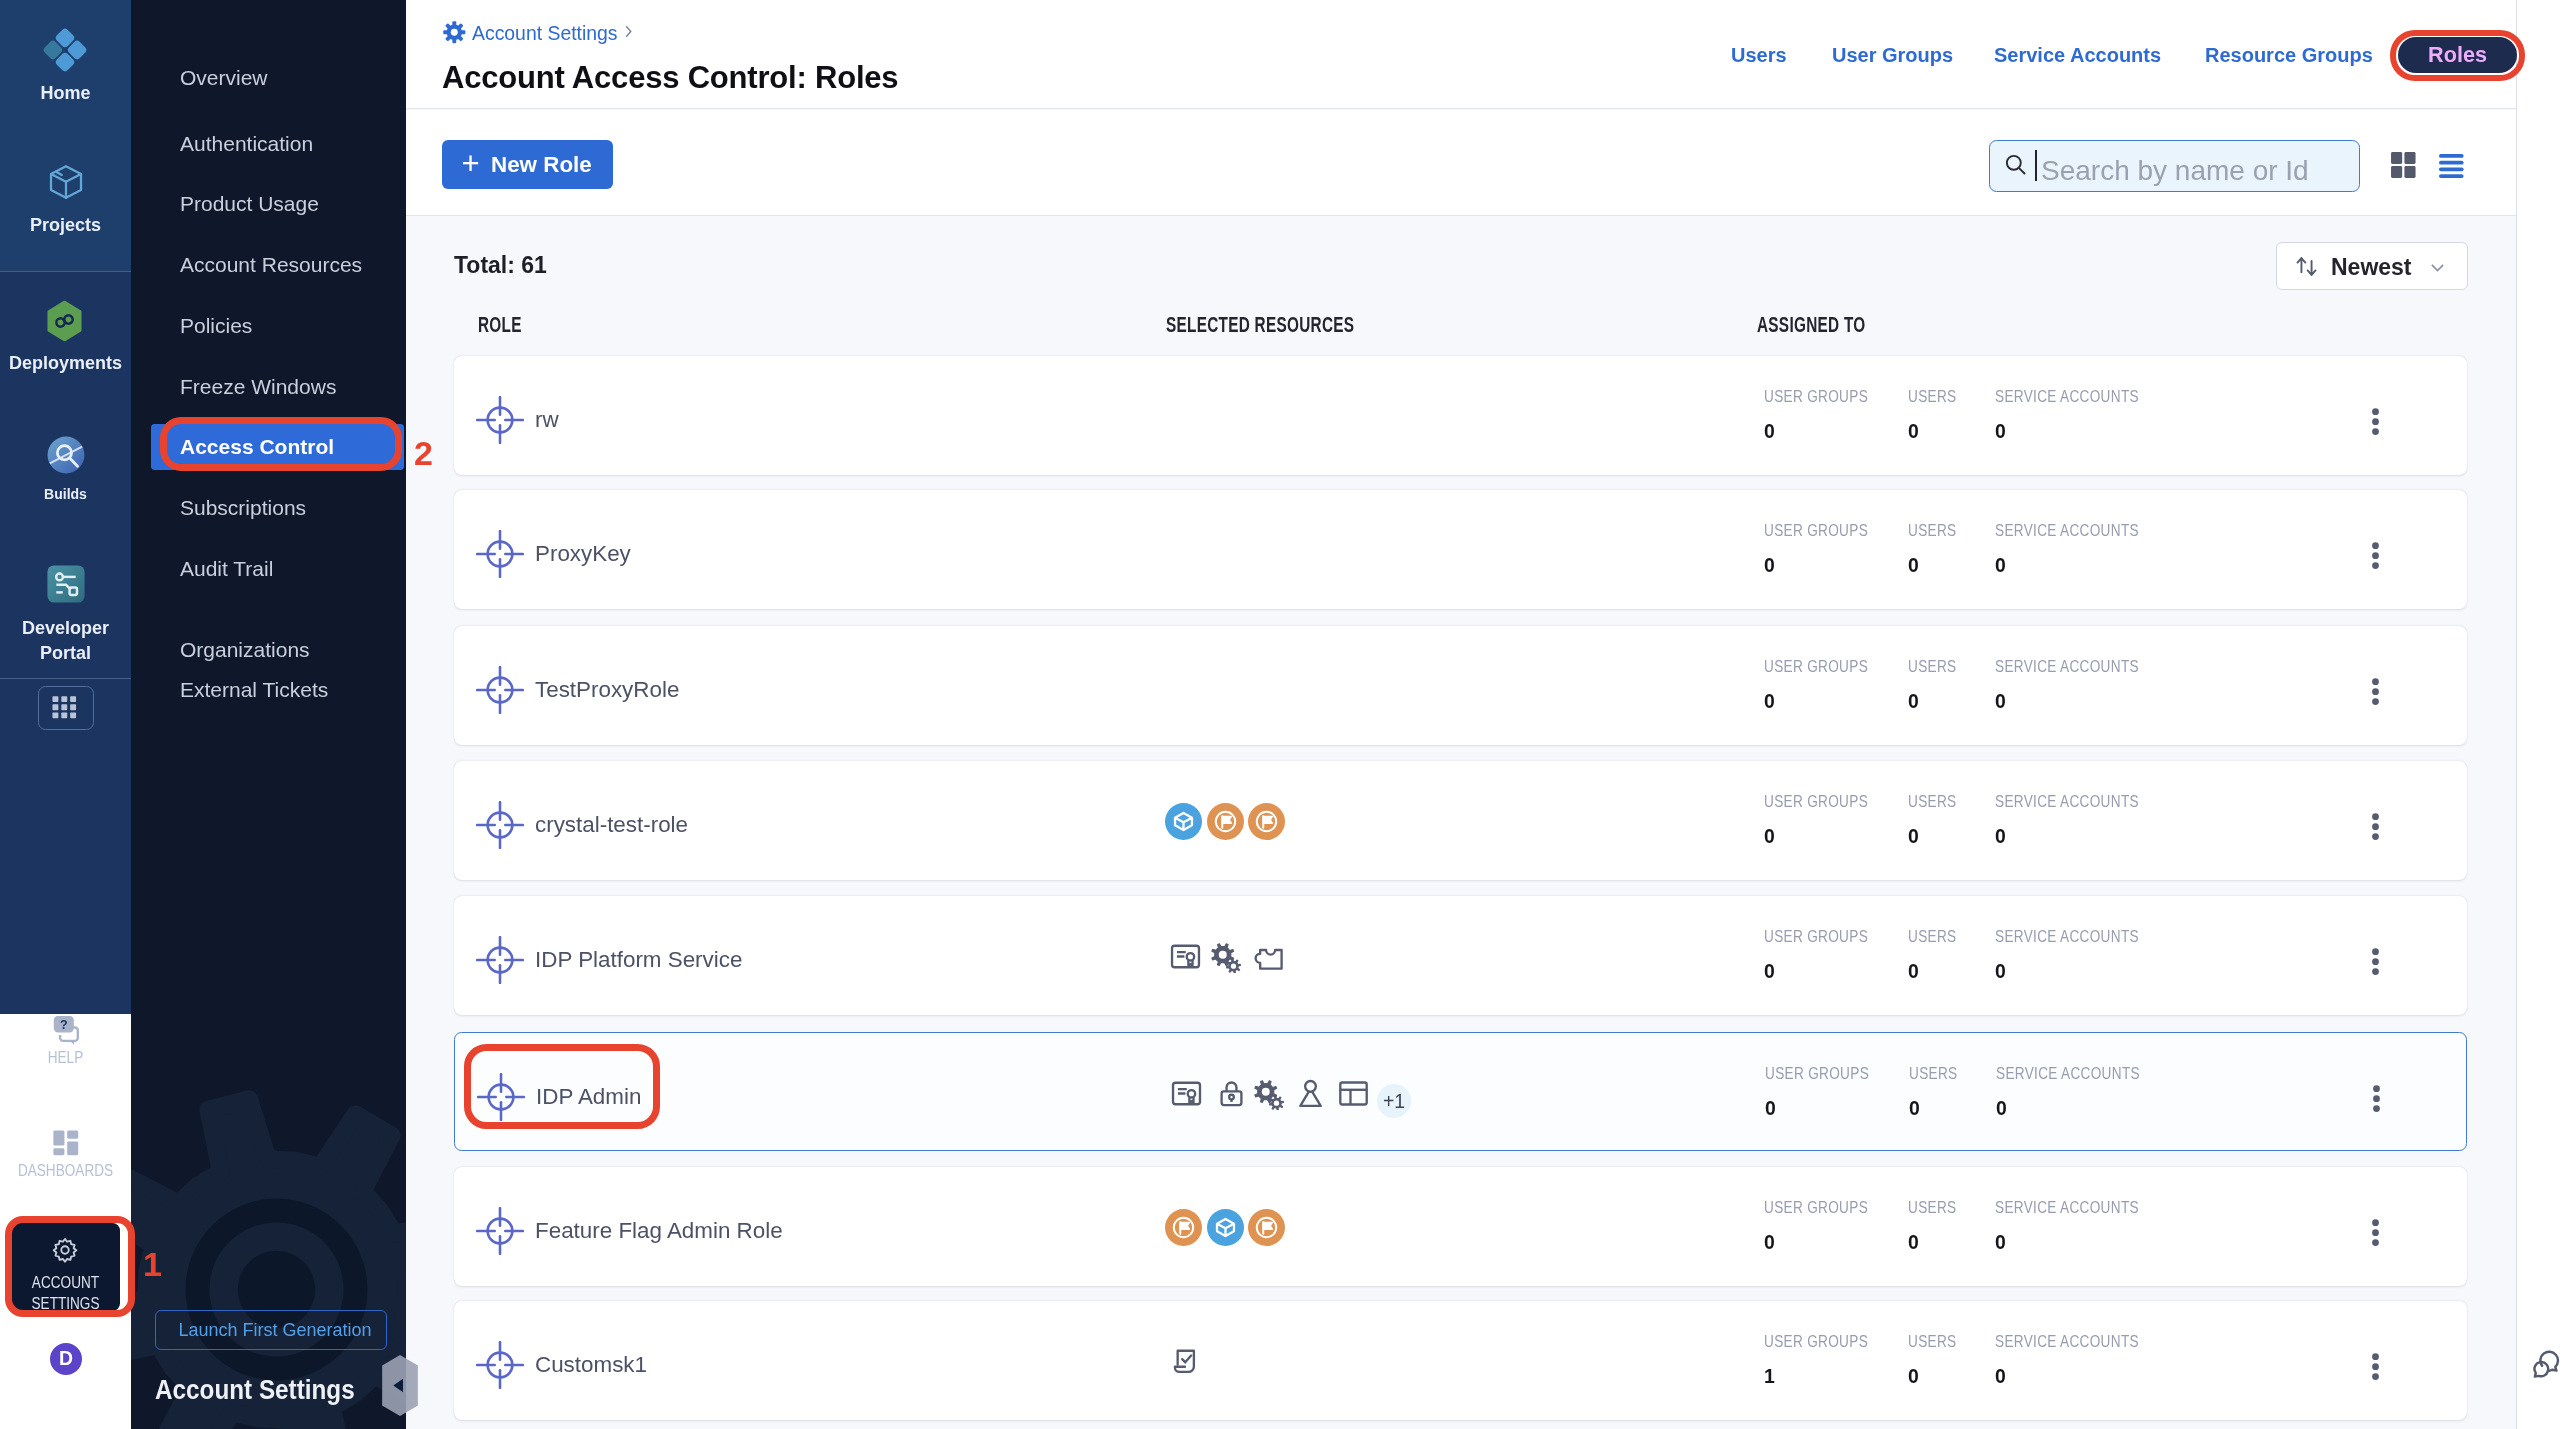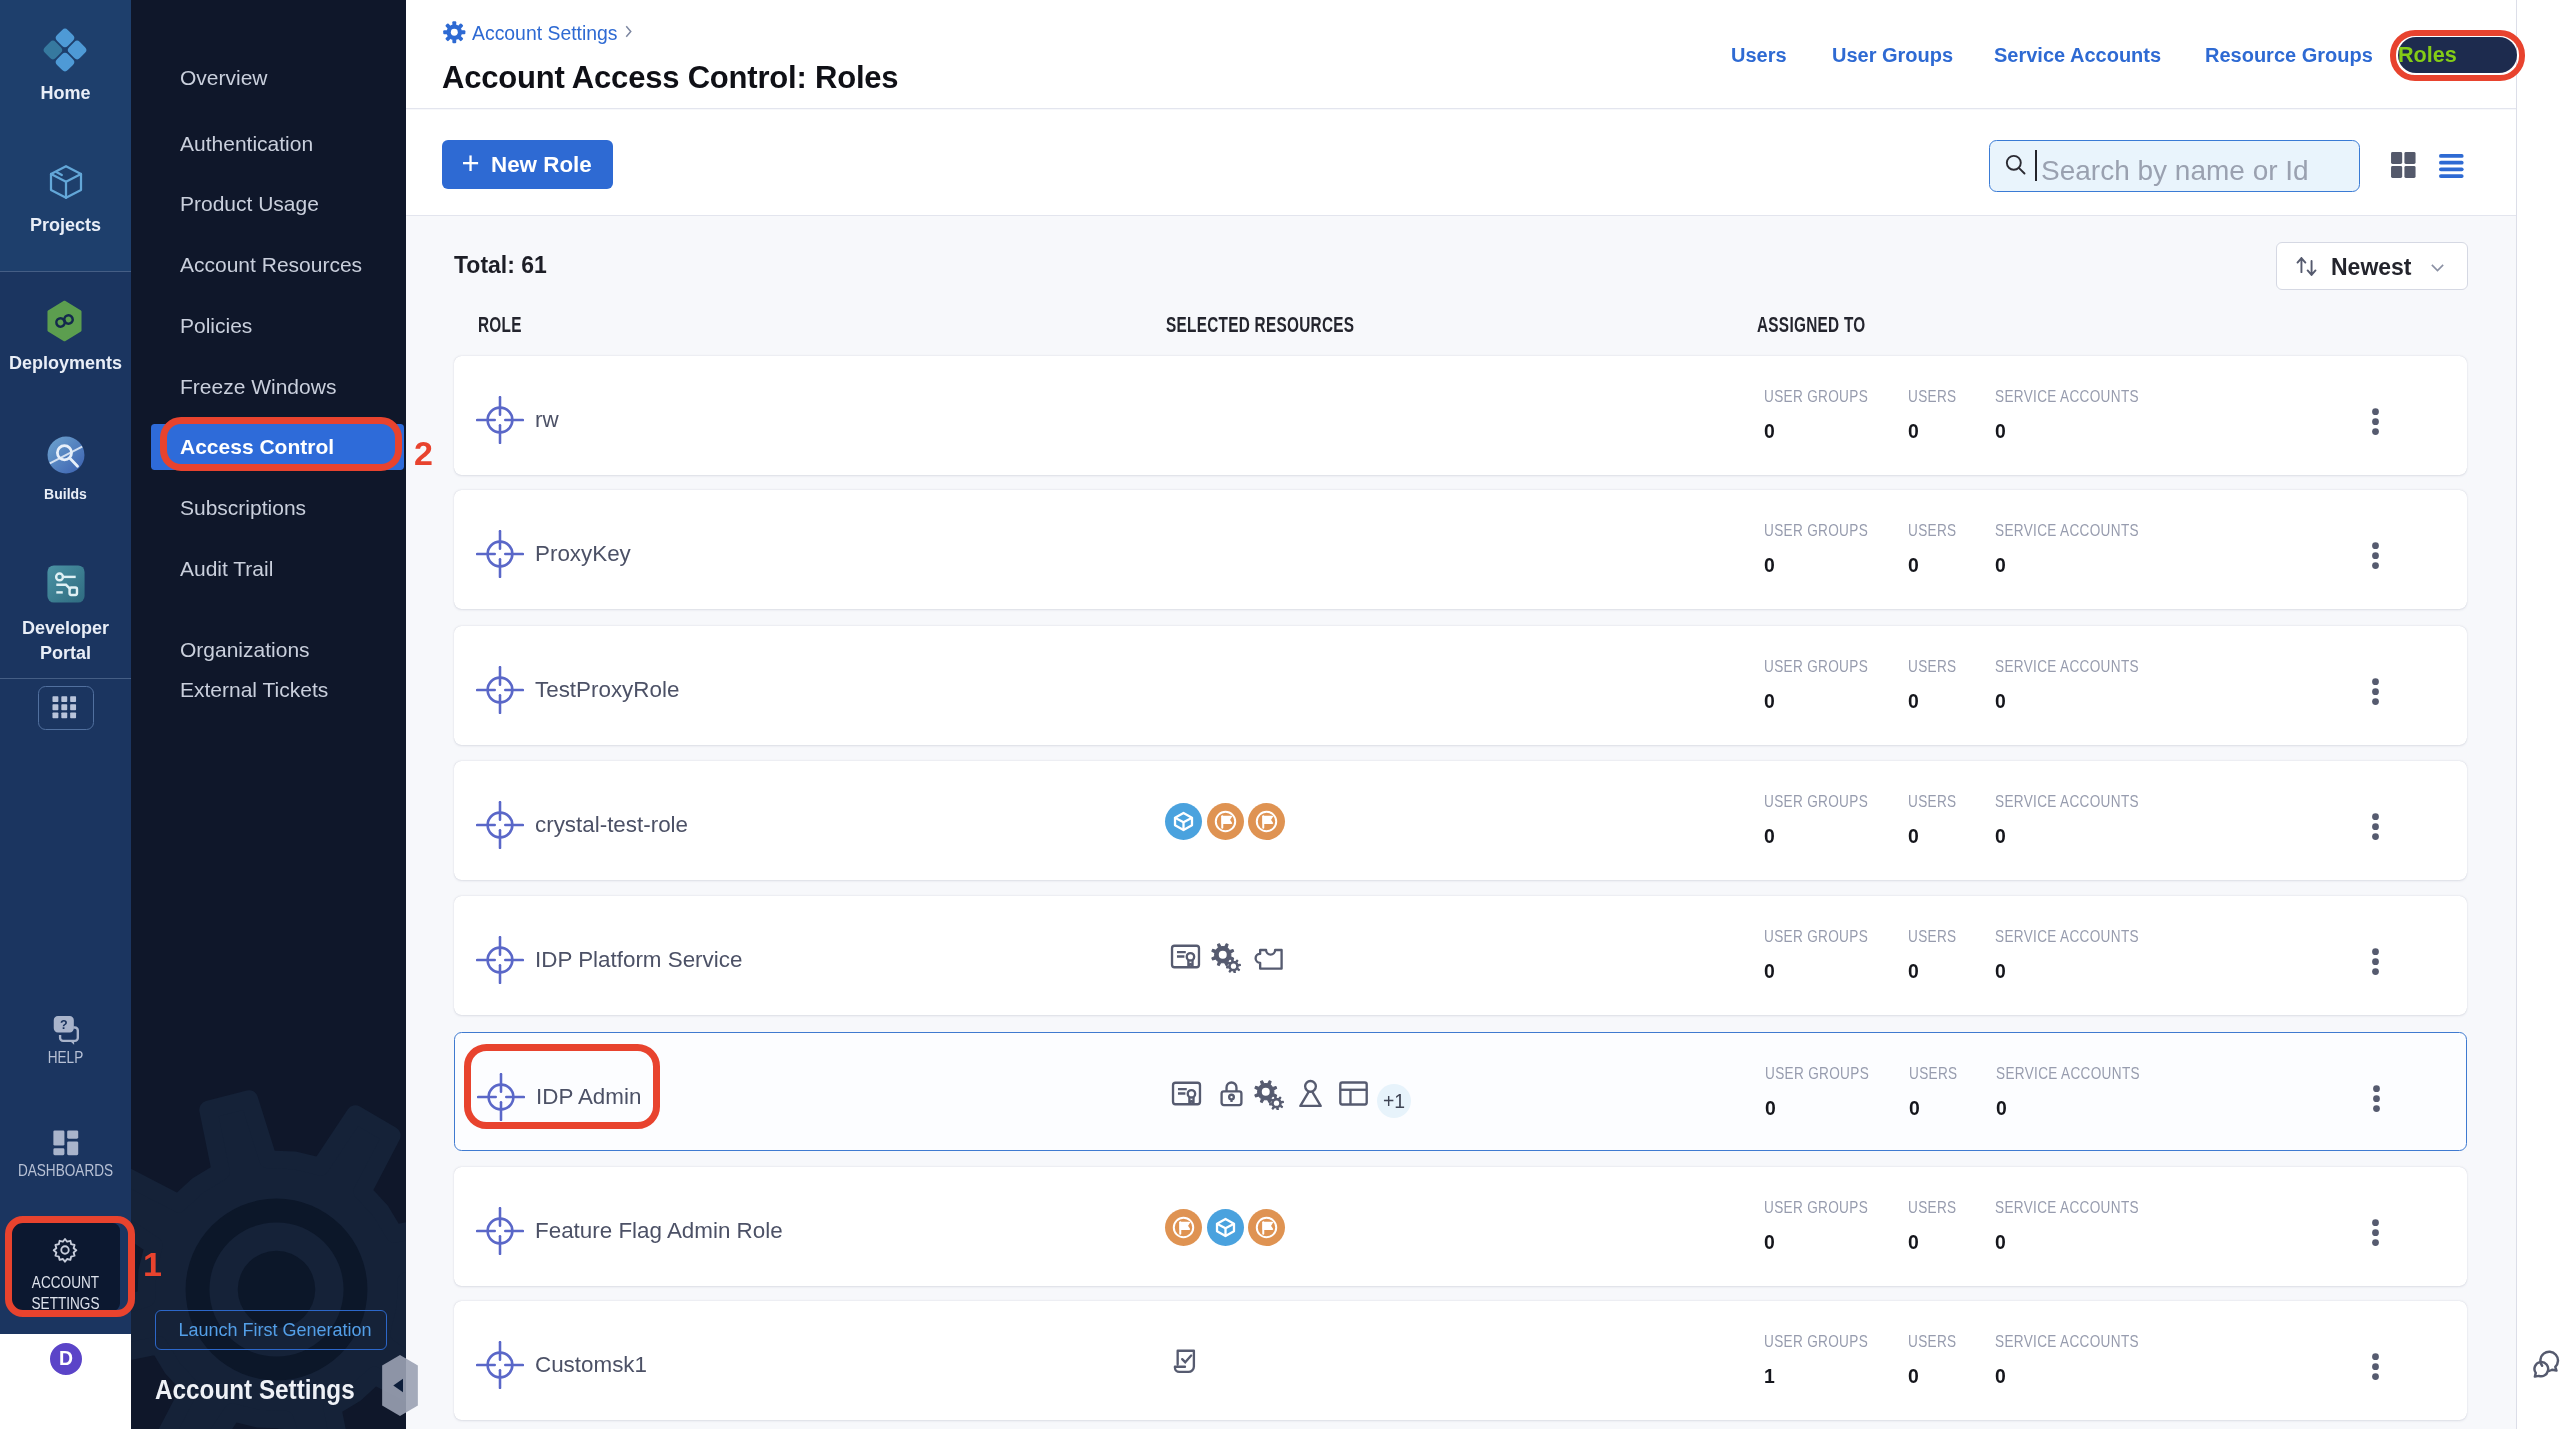--- a/index.html
+++ b/index.html
@@ -1,20 +1,20 @@
 <!DOCTYPE html>
 <html style="font-size:12px"><head>
 <meta charset="utf-8">
 <style>
   html,body{margin:0;padding:0;}
   #page{position:relative;width:2576px;height:1430px;background:#ffffff;
     font-family:"Liberation Sans",sans-serif;overflow:hidden;}
   .abs{position:absolute;}
   
-  #rail{position:absolute;left:0;top:0;width:131px;height:1334px;background:#1b3560;}
+  #rail{position:absolute;left:0;top:0;width:131px;height:1014px;background:#1b3560;}
   .railsec{position:absolute;left:0;width:131px;}
   .railitem{position:absolute;width:131px;text-align:center;color:#e9eef7;font-weight:700;}
   
   #menu{position:absolute;left:131px;top:0;width:275px;height:1430px;background:#0f172a;overflow:hidden;}
   .mitem{position:absolute;left:49px;color:#c9cfdc;font-size:21px;white-space:nowrap;}
   
   #content{position:absolute;left:406px;top:0;width:2170px;height:1430px;background:#f7f8fb;}
   #chead{position:absolute;left:0;top:0;width:2110px;height:108px;background:#fff;border-bottom:1.5px solid #e3e5ee;}
   #ctool{position:absolute;left:0;top:110px;width:2110px;height:105px;background:#fff;border-bottom:1.5px solid #e3e5ee;}
   #gutter{position:absolute;left:2110px;top:0;width:60px;height:1430px;background:#fff;border-left:1.5px solid #dcdee8;box-sizing:border-box;}
@@ -55,21 +55,21 @@
       </svg>
       <div class="abs" style="left:66px;top:21.6px;font-size:19.4px;color:#2e6ad3;">Account Settings</div>
       <svg class="abs" style="left:215px;top:24px;" width="15" height="15" viewBox="0 0 20 20" fill="none" stroke-width="2">
           <path d="M7 3 l6 7 -6 7" stroke="#7c86a0"></path>
         </svg>
       <div class="abs" style="left:36px;top:60px;font-size:31px;font-weight:700;color:#0f1016;letter-spacing:-0.2px;">Account Access Control: Roles</div>
       <div class="navlink" style="left:1325px;">Users</div>
       <div class="navlink" style="left:1426px;">User Groups</div>
       <div class="navlink" style="left:1588px;">Service Accounts</div>
       <div class="navlink" style="left:1799px;">Resource Groups</div>
-      <div class="abs" style="left:1992px;top:37px;width:119px;height:36px;background:#1d2b4e;border-radius:18px;color:#84cc16;font-size:21.6px;font-weight:700;text-align:left;line-height:36px;">Roles</div>
+      <div class="abs" style="left:1992px;top:37px;width:119px;height:36px;background:#1d2b4e;border-radius:18px;color:#f0abfc;font-size:21.6px;font-weight:700;text-align:center;line-height:36px;">Roles</div>
     </div>
     <div id="toolbits">
       <div class="abs" style="left:36px;top:140px;width:171px;height:49px;background:#2e6ad3;border-radius:6px;color:#fff;">
         <span class="abs" style="left:19.4px;top:6px;font-size:31px;font-weight:400;">+</span>
         <span class="abs" style="left:49px;top:12px;font-size:22.4px;font-weight:700;">New Role</span>
       </div>
       <div class="abs" style="left:1583px;top:140px;width:371px;height:52px;box-sizing:border-box;background:#e9f4fc;border:1.5px solid #3a7bd5;border-radius:7.5px;"></div>
       <svg class="abs" style="left:1596px;top:151px;" width="27" height="27" viewBox="0 0 24 24" fill="none" stroke="#2b2b33" stroke-width="1.7">
         <circle cx="10.5" cy="10.5" r="6.2"></circle>
           <path d="M15.2 15.2 L20 20" stroke-linecap="round"></path>

